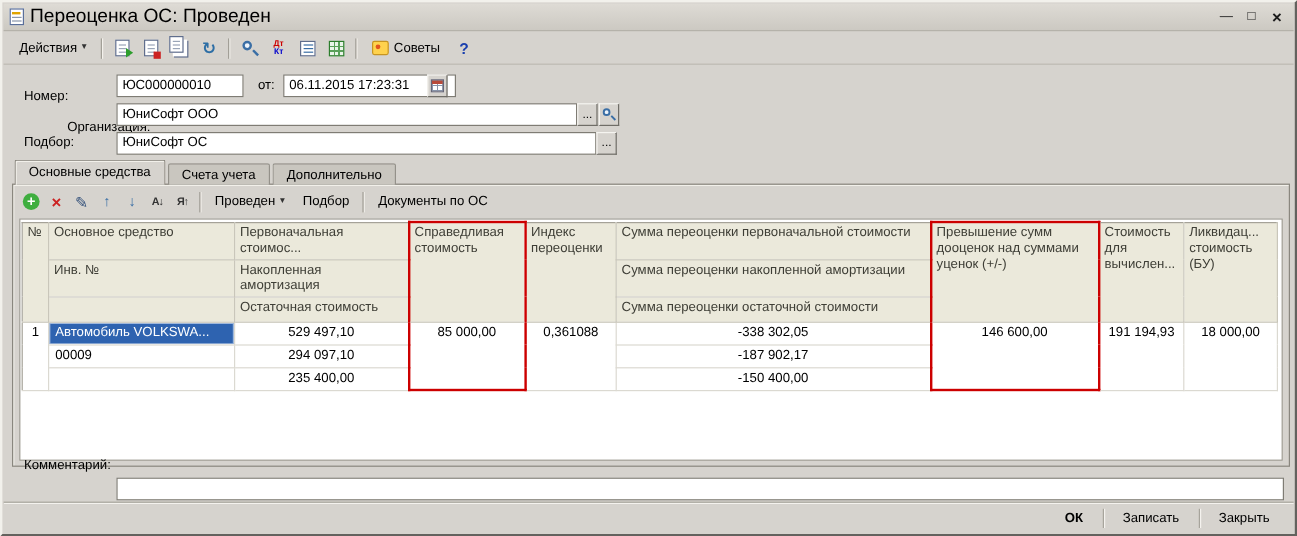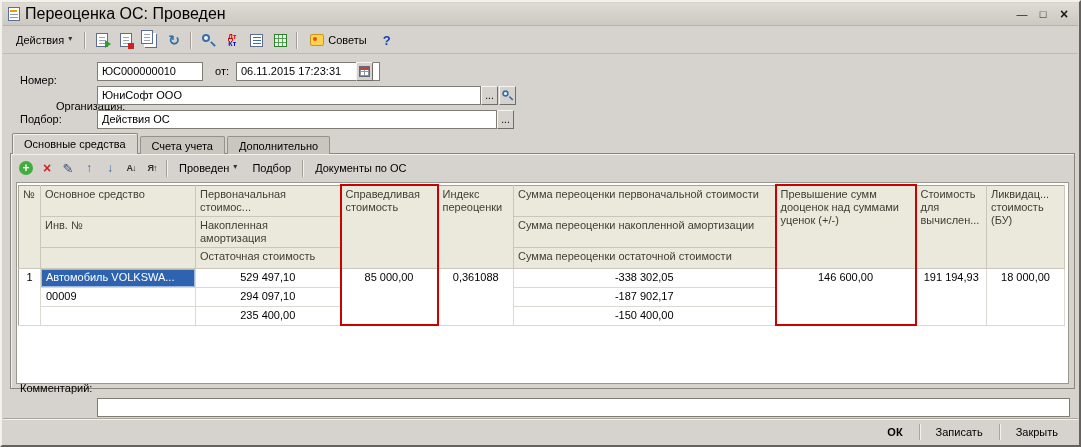--- a/index.html
+++ b/index.html
@@ -177,21 +177,21 @@
     </button>
 
   <span class="flabel" style="left:18px;top:98px;margin-left:36px;">Организация:</span>
   <div class="field" style="left:95px;top:84px;width:384px;">ЮниСофт ООО</div>
   <button class="sbtn" style="left:479px;top:84px;">...</button>
   <button class="sbtn" style="left:497px;top:84px;">
       <span class="ic-magnifier" style="transform:scale(.8);"></span>
     </button>
 
   <span class="flabel" style="left:18px;top:111px;">Подбор:</span>
-  <div class="field" style="left:95px;top:108px;width:400px;">Действия ОС</div>
+  <div class="field" style="left:95px;top:108px;width:400px;">ЮниСофт ОС</div>
   <button class="sbtn" style="left:495px;top:108px;">...</button>
 
   <div class="tabs">
     <div class="tab active">Основные средства</div>
     <div class="tab">Счета учета</div>
     <div class="tab">Дополнительно</div>
   </div>
 
   <div class="panel">
 

